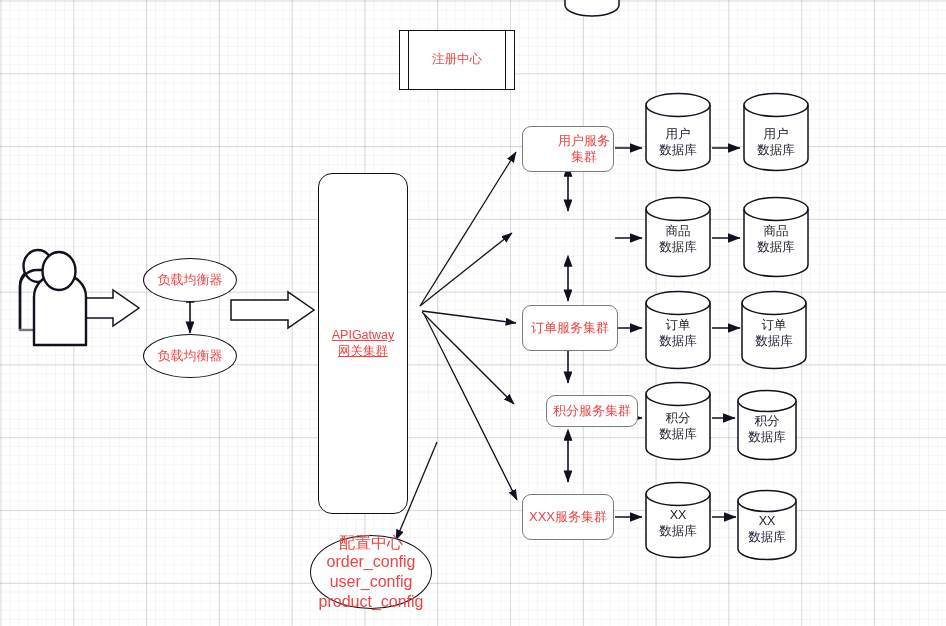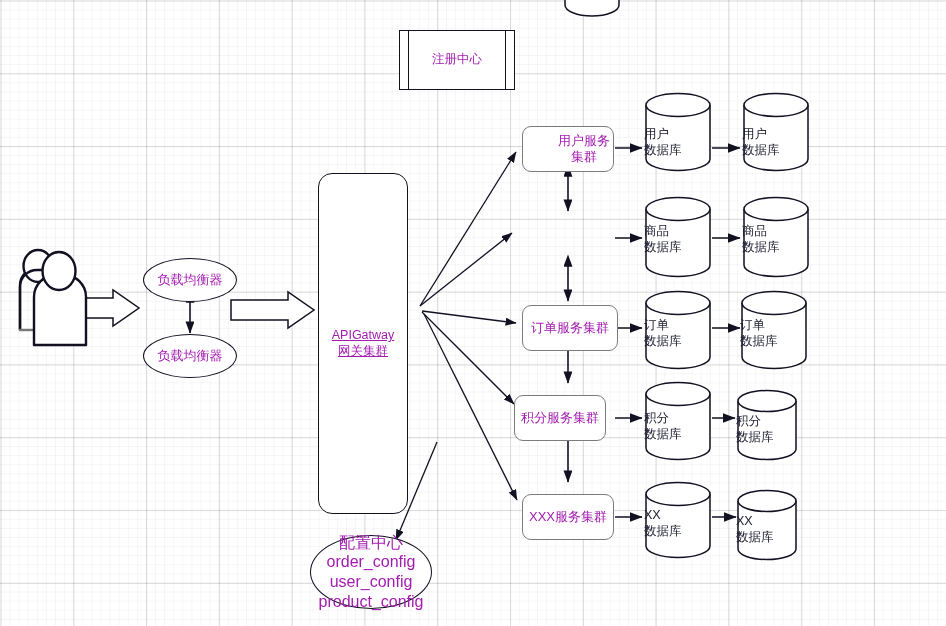--- a/index.html
+++ b/index.html
@@ -29,21 +29,21 @@
     height: 626px;
     pointer-events: none;
   }
   .node {
     position: absolute;
     box-sizing: border-box;
     display: flex;
     align-items: center;
     justify-content: center;
     text-align: center;
-    color: #a21caf;
+    color: #ef4444;
     line-height: 1.22;
     white-space: pre-line;
   }
   .lbl { display: block; }
 
   
   .ellipse {
     border: 1.3px solid #111122;
     border-radius: 50%;
     background: #ffffff;
@@ -78,21 +78,21 @@
   .registry .bar.left { left: 8px; }
   .registry .bar.right { right: 8px; }
 
   
   .db {
     position: absolute;
   }
   .db .dbtext {
     position: absolute;
     left: 0; right: 0;
-    text-align: left;
+    text-align: center;
     font-size: 12.5px;
     color: #1a1a2e;
     line-height: 1.25;
     white-space: pre-line;
   }
 </style>
 </head>
 <body>
 
 <div id="canvas">
@@ -193,21 +193,21 @@
 user_config
 product_config</span>
   </div>
 
   <div class="node svc" style="left:522px; top:126px; width:92px; height:46px;padding-left:32px;">
     <span class="lbl">用户服务集群</span>
   </div>
   <div class="node svc" style="left:522px; top:305px; width:96px; height:46px;">
     <span class="lbl">订单服务集群</span>
   </div>
-  <div class="node svc" style="left:514px; top:395px; width:92px; height:46px;">
+  <div class="node svc" style="left:546px; top:395px; width:92px; height:32px;">
     <span class="lbl">积分服务集群</span>
   </div>
   <div class="node svc" style="left:522px; top:494px; width:92px; height:46px;">
     <span class="lbl">XXX服务集群</span>
   </div>
 
   <div class="db" style="left:644px; top:92px; width:68px; height:80px;">
     <svg width="68" height="80" viewBox="0 0 68 80">
       <path d="M2,13 L2,67 A32,11.5 0 0 0 66,67 L66,13" fill="#ffffff" stroke="#111122" stroke-width="1.5"></path>
       <ellipse cx="34" cy="13" rx="32" ry="11.5" fill="#ffffff" stroke="#111122" stroke-width="1.5"></ellipse>

